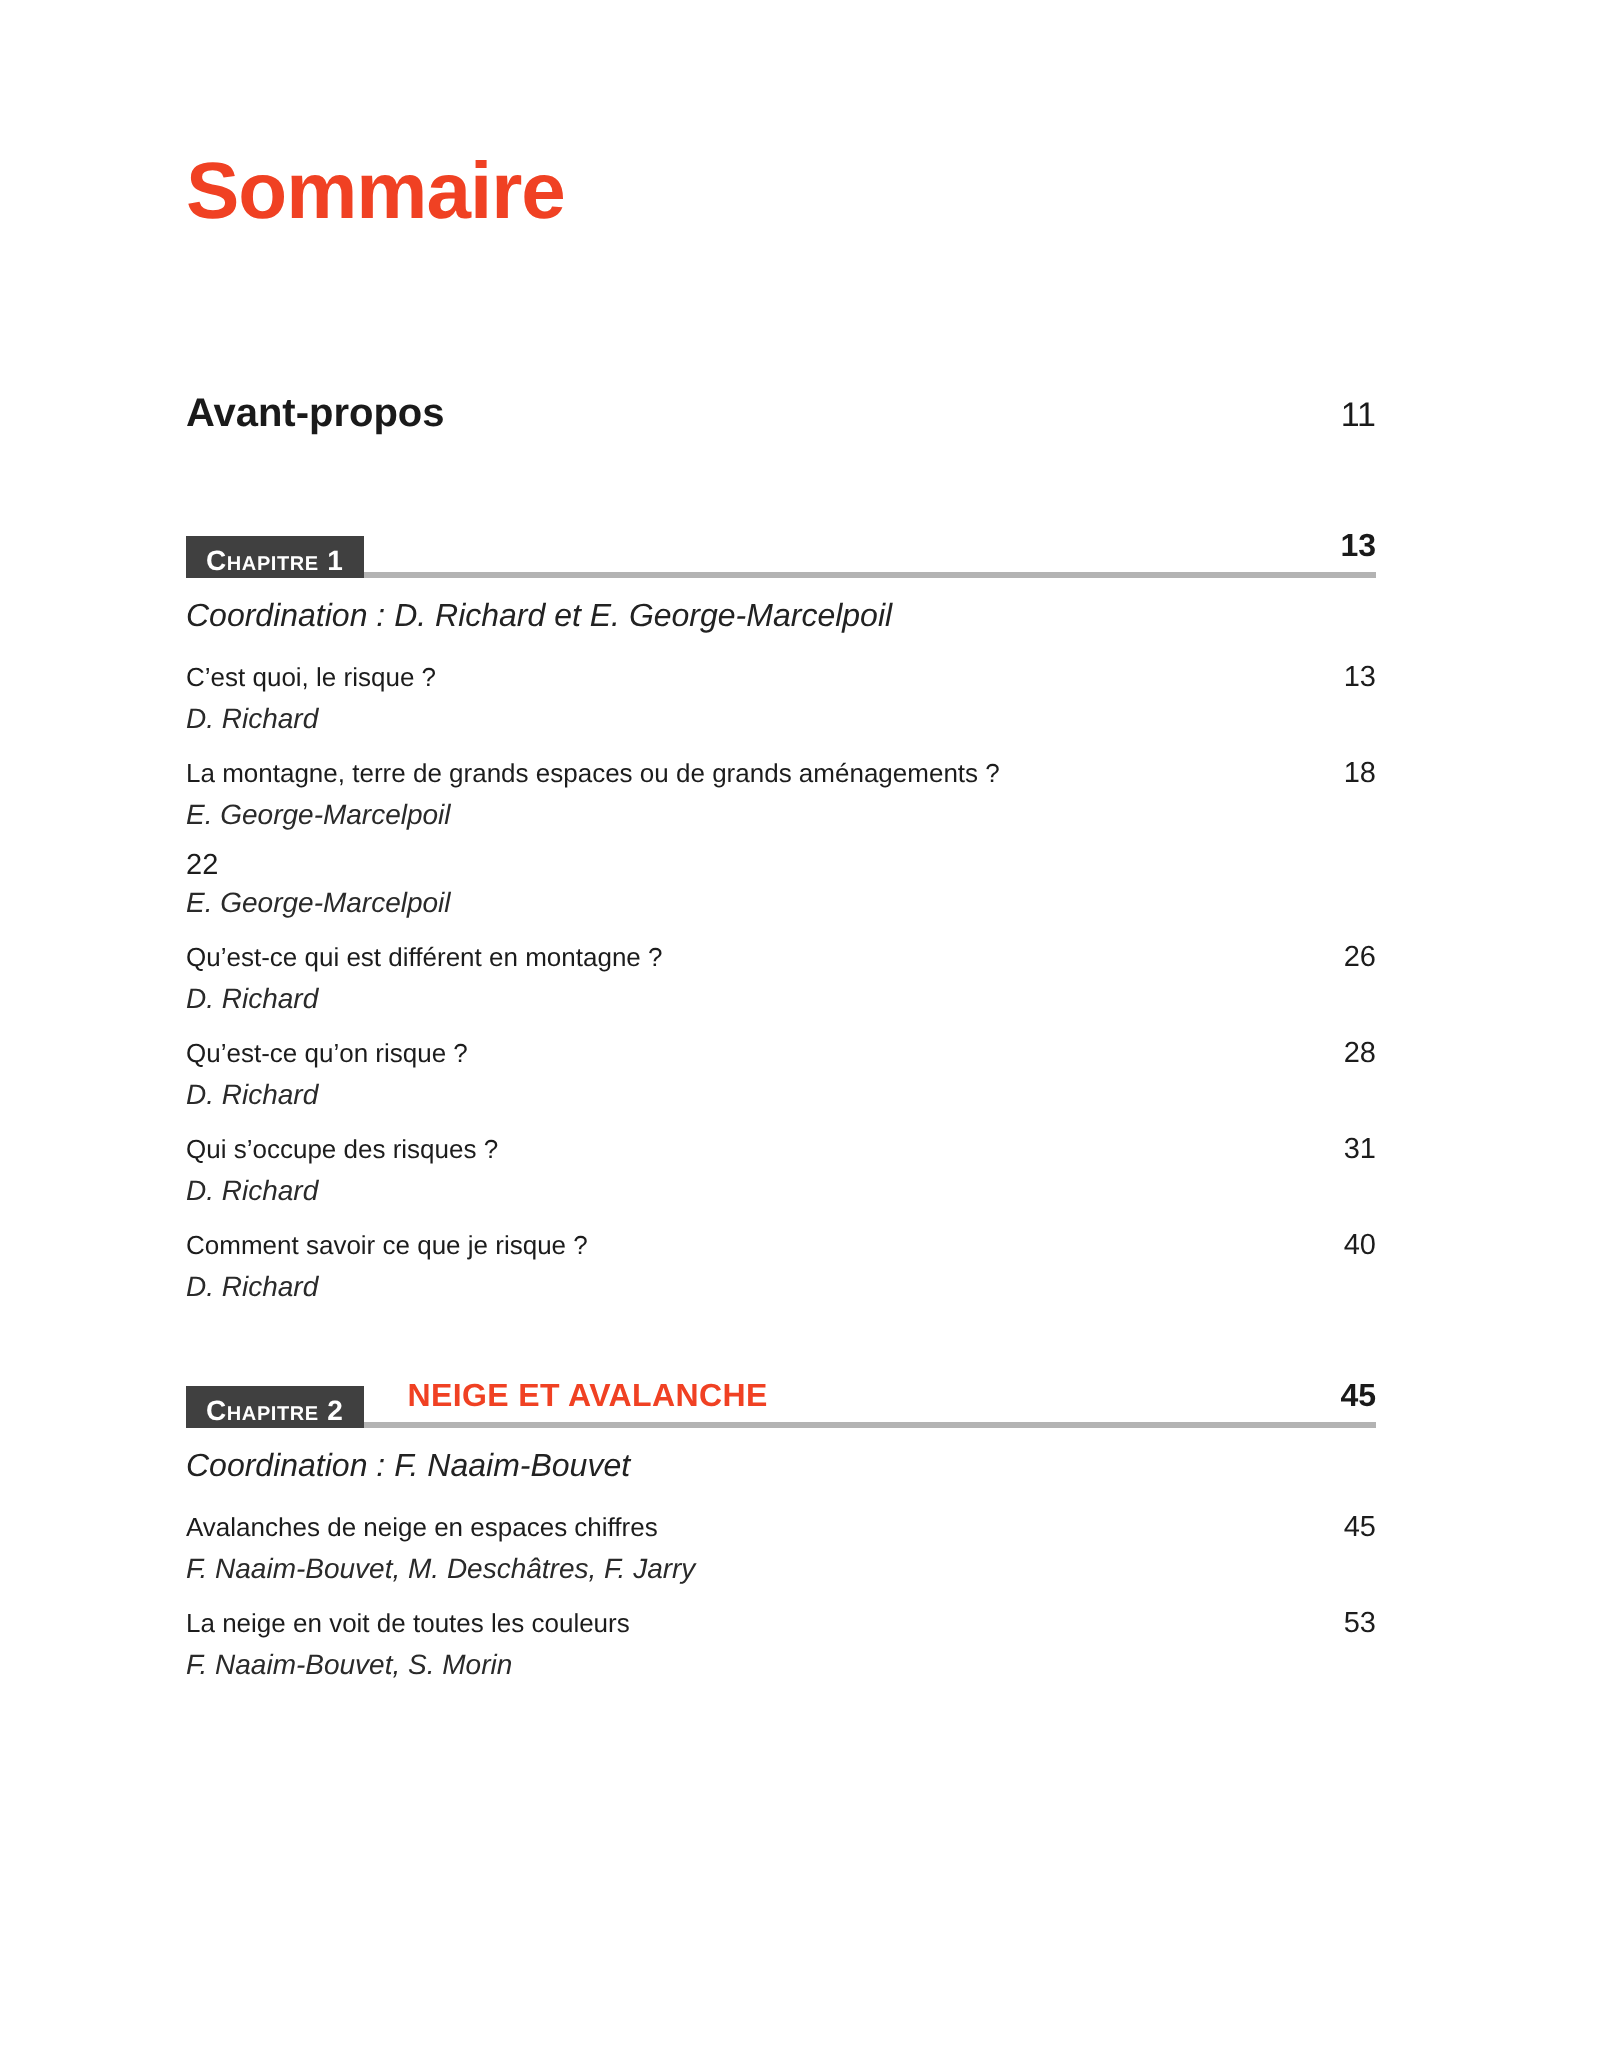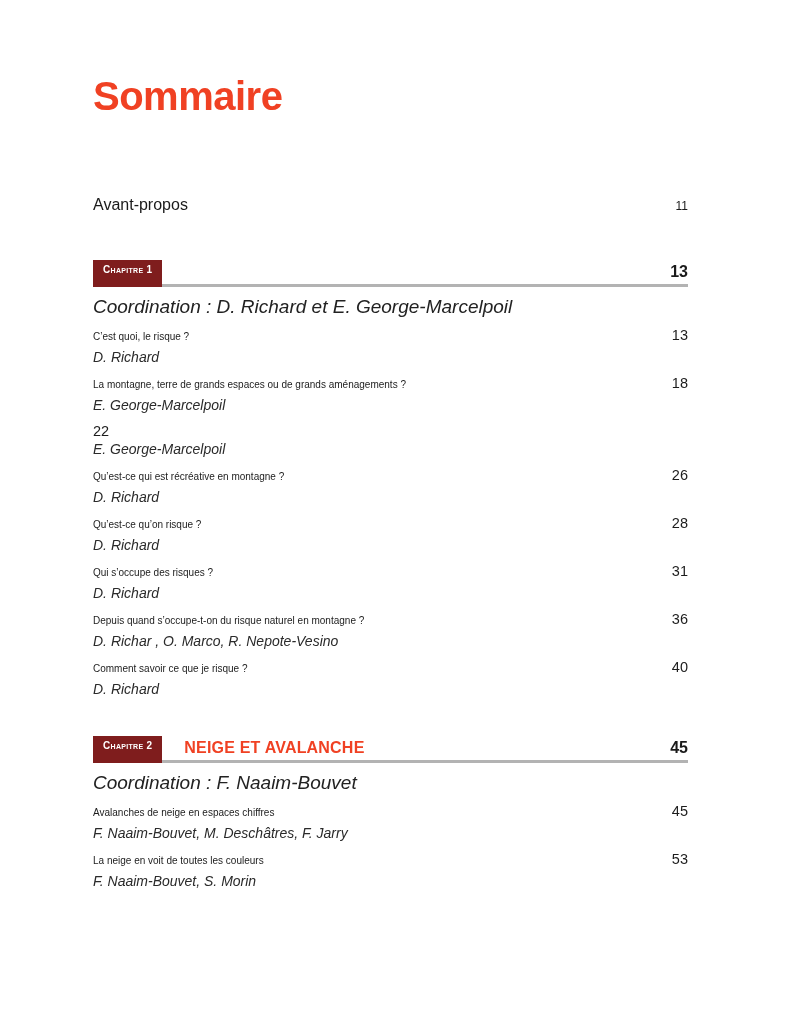--- a/index.html
+++ b/index.html
@@ -30,43 +30,43 @@
     color: var(--accent, #f04123);
     margin: 0 0 80px 0;
   }
   .front-row {
     display: flex;
     justify-content: space-between;
     align-items: baseline;
     margin-bottom: 46px;
   }
   .front-label {
-    font-size: 16px;
-    font-weight: normal;
+    font-size: 20px;
+    font-weight: bold;
   }
   .front-page {
-    font-size: 12px;
+    font-size: 17px;
     font-weight: 500;
   }
   .chapter { margin-top: 38px; }
   .chapter:first-of-type { margin-top: 0; }
   .chapter-head {
     display: flex;
     align-items: flex-end;
     border-bottom: 3px solid #b3b3b3;
     position: relative;
   }
   .chapter-badge {
-    background: #7f1d1d;
+    background: #404040;
     color: #ffffff;
     font-variant: small-caps;
     font-weight: bold;
-    font-size: 10px;
+    font-size: 14px;
     line-height: 1;
-    padding: 5px 10px 12px 10px;
+    padding: 5px 10px 2px 10px;
     letter-spacing: 0.3px;
     margin-bottom: -3px;
     position: relative;
     z-index: 1;
     white-space: nowrap;
   }
   .chapter-title {
     color: var(--accent, #f04123);
     font-weight: bold;
     font-size: 16px;
@@ -76,34 +76,34 @@
     white-space: nowrap;
   }
   .chapter-page {
     margin-left: auto;
     font-weight: bold;
     font-size: 16px;
     padding-bottom: 3px;
   }
   .chapter-coordination {
     font-style: italic;
-    font-size: 19px;
+    font-size: 16px;
     color: #222222;
     margin: 10px 0 0 0;
     line-height: 19px;
   }
   .entries { margin-top: 11px; }
   .entry { margin-bottom: 9px; }
   .entry-head {
     display: flex;
     justify-content: space-between;
     align-items: baseline;
   }
   .entry-title {
-    font-size: 10px;
+    font-size: 13px;
     line-height: 20px;
     color: #1c1c1c;
     padding-right: 24px;
   }
   .entry-page {
     font-size: 14.5px;
     color: #1c1c1c;
     white-space: nowrap;
   }
   .entry-authors {
@@ -151,21 +151,21 @@
 
   <div class="entry">
     <div class="entry-head">
       <span class="entry-page">22</span>
     </div>
     <div class="entry-authors">E. George-Marcelpoil</div>
   </div>
 
   <div class="entry">
     <div class="entry-head">
-      <span class="entry-title">Qu’est-ce qui est récréative en montagne ?</span>
+      <span class="entry-title">Qu’est-ce qui est différent en montagne ?</span>
       <span class="entry-page">26</span>
     </div>
     <div class="entry-authors">D. Richard</div>
   </div>
 
   <div class="entry">
     <div class="entry-head">
       <span class="entry-title">Qu’est-ce qu’on risque ?</span>
       <span class="entry-page">28</span>
     </div>
@@ -173,27 +173,20 @@
   </div>
 
   <div class="entry">
     <div class="entry-head">
       <span class="entry-title">Qui s’occupe des risques ?</span>
       <span class="entry-page">31</span>
     </div>
     <div class="entry-authors">D. Richard</div>
   </div>
 
-  <div class="entry">
-    <div class="entry-head">
-      <span class="entry-title">Depuis quand s’occupe-t-on du risque naturel en montagne ?</span>
-      <span class="entry-page">36</span>
-    </div>
-    <div class="entry-authors">D. Richar , O. Marco, R. Nepote-Vesino</div>
-  </div>
 
   <div class="entry">
     <div class="entry-head">
       <span class="entry-title">Comment savoir ce que je risque ?</span>
       <span class="entry-page">40</span>
     </div>
     <div class="entry-authors">D. Richard</div>
   </div>
 </div>
   </section>

